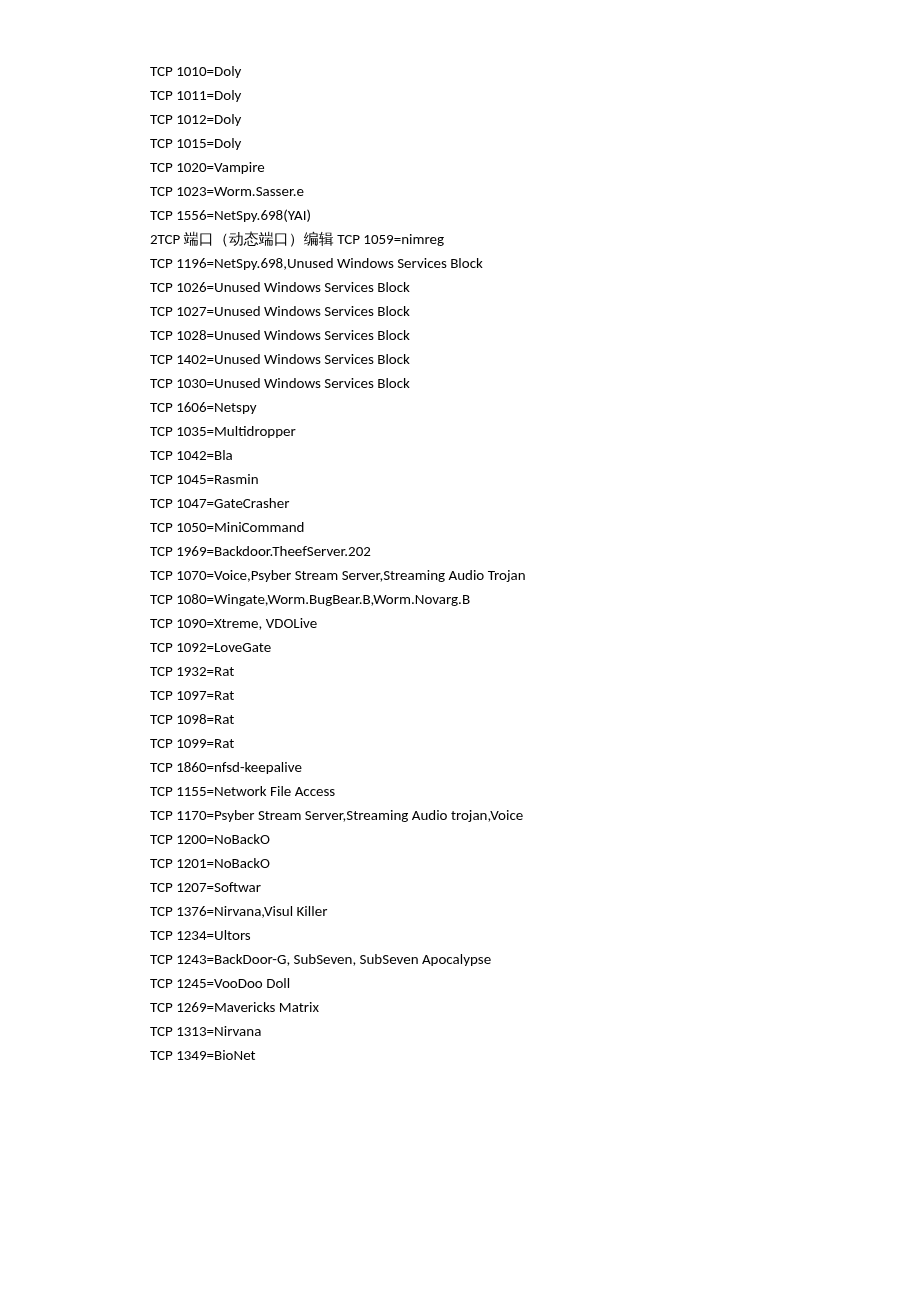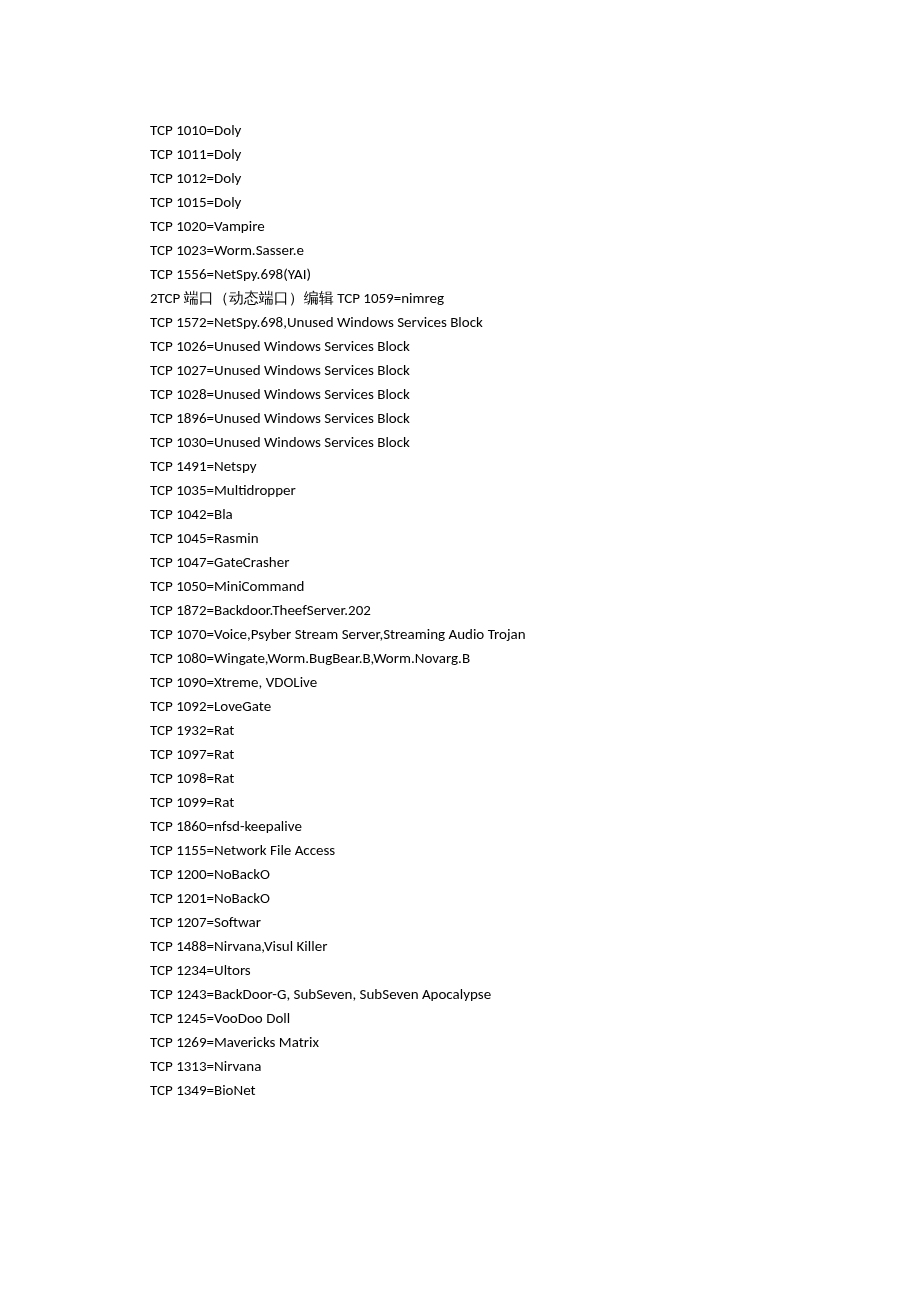--- a/index.html
+++ b/index.html
@@ -7,66 +7,67 @@
     padding: 0;
     background: #ffffff;
     width: 920px;
     height: 1302px;
     font-family: Calibri, "Segoe UI", Arial, sans-serif;
     font-size: 15px;
     color: #000000;
     line-height: 1.6;
   }
   .page {
-    padding-top: 118px;
+    padding-top: 59px;
     padding-left: 150px;
     padding-right: 100px;
   }
   .line {
     white-space: nowrap;
   }
 </style>
 </head>
 <body>
 
 <div class="page">
   <div class="line">TCP 1010=Doly</div>
   <div class="line">TCP 1011=Doly</div>
   <div class="line">TCP 1012=Doly</div>
   <div class="line">TCP 1015=Doly</div>
   <div class="line">TCP 1020=Vampire</div>
   <div class="line">TCP 1023=Worm.Sasser.e</div>
   <div class="line">TCP 1556=NetSpy.698(YAI)</div>
   <div class="line">2TCP 端口（动态端口）编辑 TCP 1059=nimreg</div>
-  <div class="line">TCP 1572=NetSpy.698,Unused Windows Services Block</div>
+  <div class="line">TCP 1196=NetSpy.698,Unused Windows Services Block</div>
   <div class="line">TCP 1026=Unused Windows Services Block</div>
   <div class="line">TCP 1027=Unused Windows Services Block</div>
   <div class="line">TCP 1028=Unused Windows Services Block</div>
-  <div class="line">TCP 1896=Unused Windows Services Block</div>
+  <div class="line">TCP 1402=Unused Windows Services Block</div>
   <div class="line">TCP 1030=Unused Windows Services Block</div>
-  <div class="line">TCP 1491=Netspy</div>
+  <div class="line">TCP 1606=Netspy</div>
   <div class="line">TCP 1035=Multidropper</div>
   <div class="line">TCP 1042=Bla</div>
   <div class="line">TCP 1045=Rasmin</div>
   <div class="line">TCP 1047=GateCrasher</div>
   <div class="line">TCP 1050=MiniCommand</div>
-  <div class="line">TCP 1872=Backdoor.TheefServer.202</div>
+  <div class="line">TCP 1969=Backdoor.TheefServer.202</div>
   <div class="line">TCP 1070=Voice,Psyber Stream Server,Streaming Audio Trojan</div>
   <div class="line">TCP 1080=Wingate,Worm.BugBear.B,Worm.Novarg.B</div>
   <div class="line">TCP 1090=Xtreme, VDOLive</div>
   <div class="line">TCP 1092=LoveGate</div>
   <div class="line">TCP 1932=Rat</div>
   <div class="line">TCP 1097=Rat</div>
   <div class="line">TCP 1098=Rat</div>
   <div class="line">TCP 1099=Rat</div>
   <div class="line">TCP 1860=nfsd-keepalive</div>
   <div class="line">TCP 1155=Network File Access</div>
+  <div class="line">TCP 1170=Psyber Stream Server,Streaming Audio trojan,Voice</div>
   <div class="line">TCP 1200=NoBackO</div>
   <div class="line">TCP 1201=NoBackO</div>
   <div class="line">TCP 1207=Softwar</div>
-  <div class="line">TCP 1488=Nirvana,Visul Killer</div>
+  <div class="line">TCP 1376=Nirvana,Visul Killer</div>
   <div class="line">TCP 1234=Ultors</div>
   <div class="line">TCP 1243=BackDoor-G, SubSeven, SubSeven Apocalypse</div>
   <div class="line">TCP 1245=VooDoo Doll</div>
   <div class="line">TCP 1269=Mavericks Matrix</div>
   <div class="line">TCP 1313=Nirvana</div>
   <div class="line">TCP 1349=BioNet</div>
 </div>
 
 </body></html>

